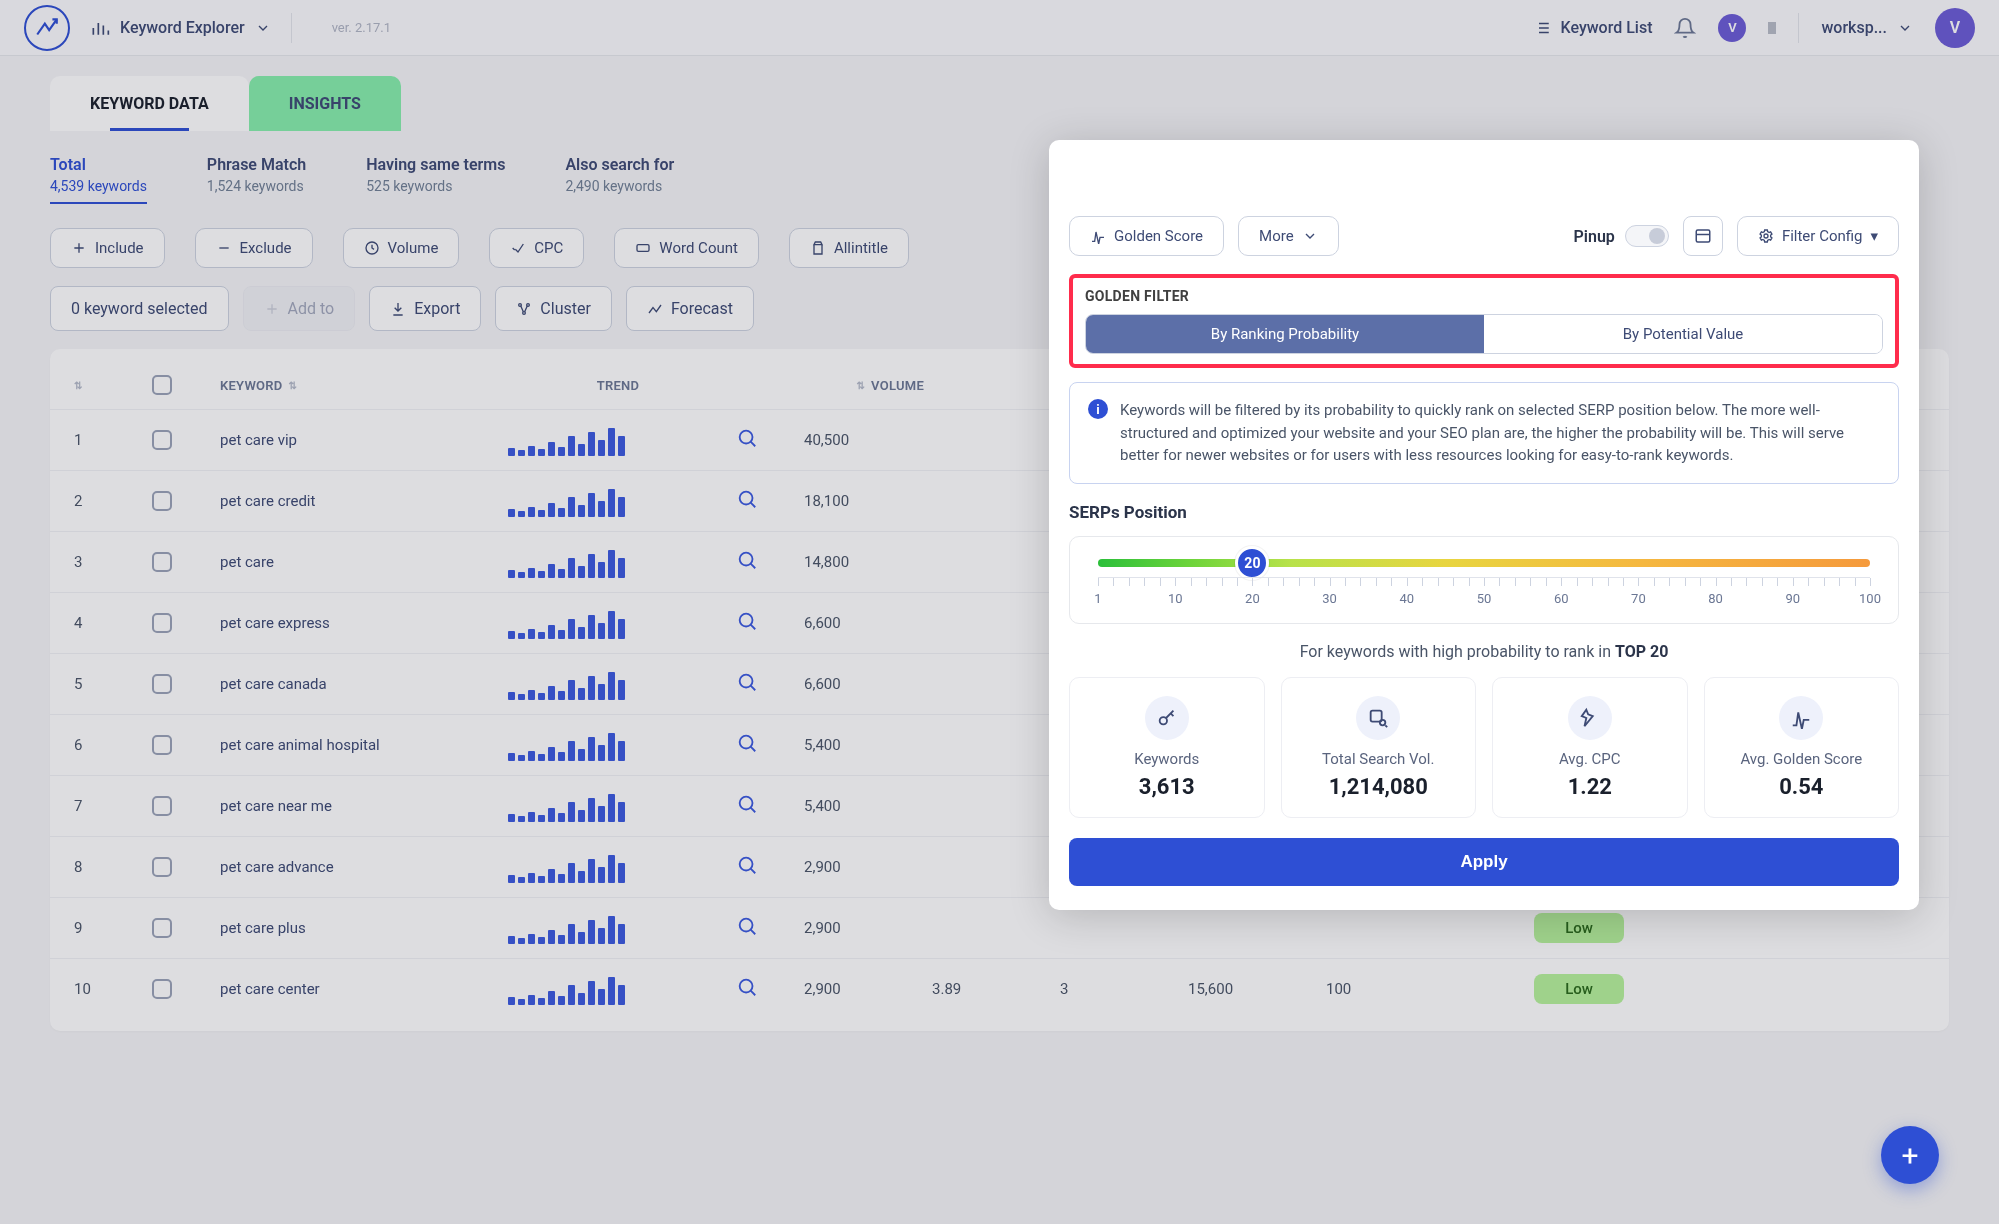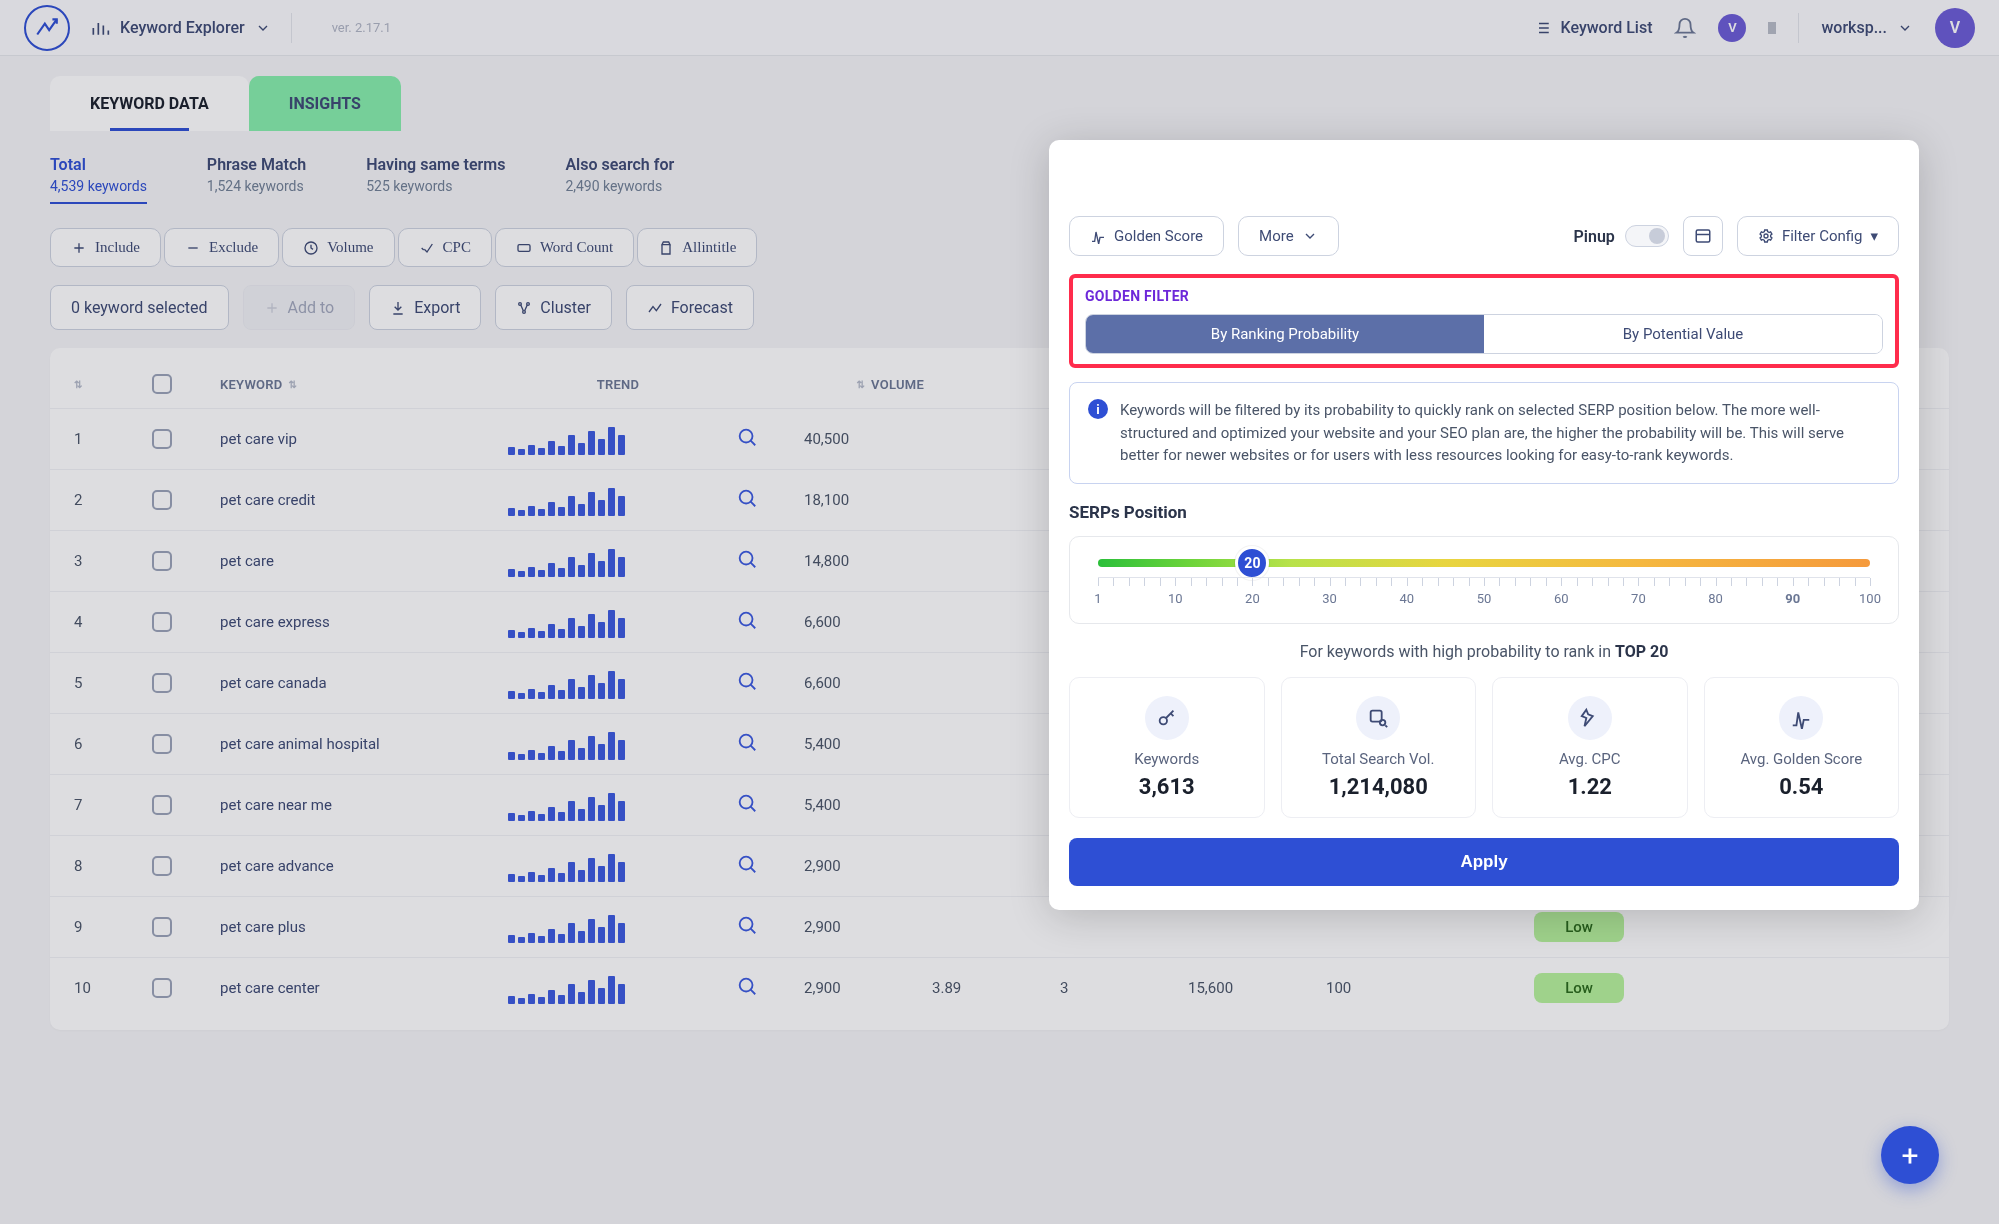--- a/index.html
+++ b/index.html
@@ -20,21 +20,21 @@
 .tab { padding: 18px 40px; background: #86efac; color: #3e4b75; font-weight: 700; border-radius: 10px 10px 0 0; cursor: pointer; }
 .tab.active { background: #fff; color: #1a202c; position: relative; }
 .tab.active::after { content: ""; position: absolute; left: 30%; right: 30%; bottom: 0; height: 3px; background: #2e4fd4; }
 .stats-row { display: flex; gap: 60px; margin-bottom: 24px; }
 .stat { cursor: pointer; }
 .stat .label { font-weight: 600; color: #3e4b75; margin-bottom: 4px; }
 .stat .value { color: #718096; font-size: 14px; }
 .stat.active .label { color: #2e4fd4; }
 .stat.active .value { color: #2e4fd4; }
 .stat.active { border-bottom: 2px solid #2e4fd4; padding-bottom: 8px; }
-.filters-row { display: flex; gap: 3px; flex-wrap: wrap; margin-bottom: 18px; font-family: Liberation Serif, serif; }
+.filters-row { display: flex; gap: 30px; flex-wrap: wrap; margin-bottom: 18px; }
 .pill { display: inline-flex; align-items: center; gap: 8px; padding: 10px 20px; border: 1px solid #cdd3e0; border-radius: 10px; color: #3e4b75; font-size: 15px; cursor: pointer; background: #fff; }
 .pill svg { width: 16px; height: 16px; stroke: #3e4b75; fill: none; }
 .actions-row { display: flex; gap: 14px; margin-bottom: 18px; }
 .btn { display: inline-flex; align-items: center; gap: 8px; padding: 12px 20px; border: 1px solid #cdd3e0; border-radius: 8px; color: #3e4b75; cursor: pointer; background: #fff; }
 .btn.disabled { opacity: 0.45; cursor: not-allowed; background: #eceef3; border-color: #e0e3eb; }
 .table-card { background: #fff; border-radius: 10px; padding: 12px 0; box-shadow: 0 1px 2px rgba(0,0,0,0.03); }
 .thead, .trow { display: grid; grid-template-columns: 70px 60px 280px 220px 60px 120px 120px 120px 130px 130px 160px; align-items: center; padding: 14px 24px; gap: 8px; }
 .thead { color: #6b7794; font-size: 13px; font-weight: 600; letter-spacing: 0.02em; }
 .th { display: flex; align-items: center; gap: 6px; }
 .th .sort { font-size: 10px; color: #b4bac9; }
@@ -53,21 +53,21 @@
 .overlay { position: absolute; inset: 0; background: rgba(24, 30, 50, 0.15); }
 .panel { position: absolute; top: 140px; right: 80px; width: 870px; background: #fff; border-radius: 10px; padding: 84px 20px 24px 20px; box-shadow: 0 6px 40px rgba(0,0,0,0.18); }
 .panel-header { display: flex; align-items: center; gap: 14px; margin-bottom: 18px; margin-top: -8px; }
 .panel-header .pill { font-size: 15px; }
 .panel-spacer { flex: 1; }
 .pinup { display: flex; align-items: center; gap: 10px; }
 .toggle { width: 44px; height: 22px; border-radius: 12px; border: 1px solid #cdd3e0; background: #f4f5f8; position: relative; }
 .toggle::after { content: ""; width: 16px; height: 16px; background: #c7ccd9; border-radius: 50%; position: absolute; right: 3px; top: 50%; transform: translateY(-50%); }
 .iconbtn { width: 40px; height: 40px; border: 1px solid #cdd3e0; border-radius: 8px; display: flex; align-items: center; justify-content: center; cursor: pointer; }
 .golden-box { border: 4px solid #ff2c4c; border-radius: 6px; padding: 10px 12px; margin-bottom: 14px; }
-.golden-title { color: #6d28d9; font-weight: 700; font-size: 14px; letter-spacing: 0.02em; margin-bottom: 10px; }
+.golden-title { color: #404040; font-weight: 700; font-size: 14px; letter-spacing: 0.02em; margin-bottom: 10px; }
 .seg { display: flex; border: 1px solid #cdd3e0; border-radius: 8px; overflow: hidden; }
 .seg-btn { flex: 1; text-align: center; padding: 10px 0; font-size: 15px; cursor: pointer; }
 .seg-btn.active { background: #5c6fa8; color: #fff; }
 .seg-btn:not(.active) { color: #3e4b75; background: #fff; }
 .info-box { border: 1px solid #c8d3f0; background: #fff; border-radius: 8px; padding: 16px 18px; display: flex; gap: 12px; margin-bottom: 18px; }
 .info-box .icon { width: 20px; height: 20px; border-radius: 50%; background: #2e4fd4; color: #fff; font-size: 13px; font-weight: 700; flex: none; display: flex; align-items: center; justify-content: center; }
 .info-box p { color: #4a5568; font-size: 15px; line-height: 1.5; }
 .serp-title { font-weight: 700; color: #2b344a; margin-bottom: 14px; font-size: 17px; }
 .slider-card { border: 1px solid #e6e8ec; border-radius: 10px; padding: 22px 28px 14px 28px; margin-bottom: 18px; }
 .slider-track { height: 8px; border-radius: 5px; background: linear-gradient(90deg, #2bbf3a 0%, #6dd43a 12%, #b8e24a 25%, #e8d540 45%, #f5b840 70%, #f59a3c 100%); position: relative; margin-bottom: 8px; }
@@ -685,21 +685,21 @@
     <div class="slider-labels" id="slider-labels">
         <span style="left: 0%;">1</span>
         <span style="left: 10%;">10</span>
         <span style="left: 20%;">20</span>
         <span style="left: 30%;">30</span>
         <span style="left: 40%;">40</span>
         <span style="left: 50%;">50</span>
         <span style="left: 60%;">60</span>
         <span style="left: 70%;">70</span>
         <span style="left: 80%;">80</span>
-        <span style="left: 90%; font-weight: bold;">90</span>
+        <span style="left: 90%;">90</span>
         <span style="left: 100%;">100</span>
       </div>
   </div>
 
   <div class="overview-sub">
     <span>For keywords with high probability to rank in </span><strong>TOP 20</strong>
   </div>
 
   <div class="cards" id="overview-cards">
       <div class="card">

